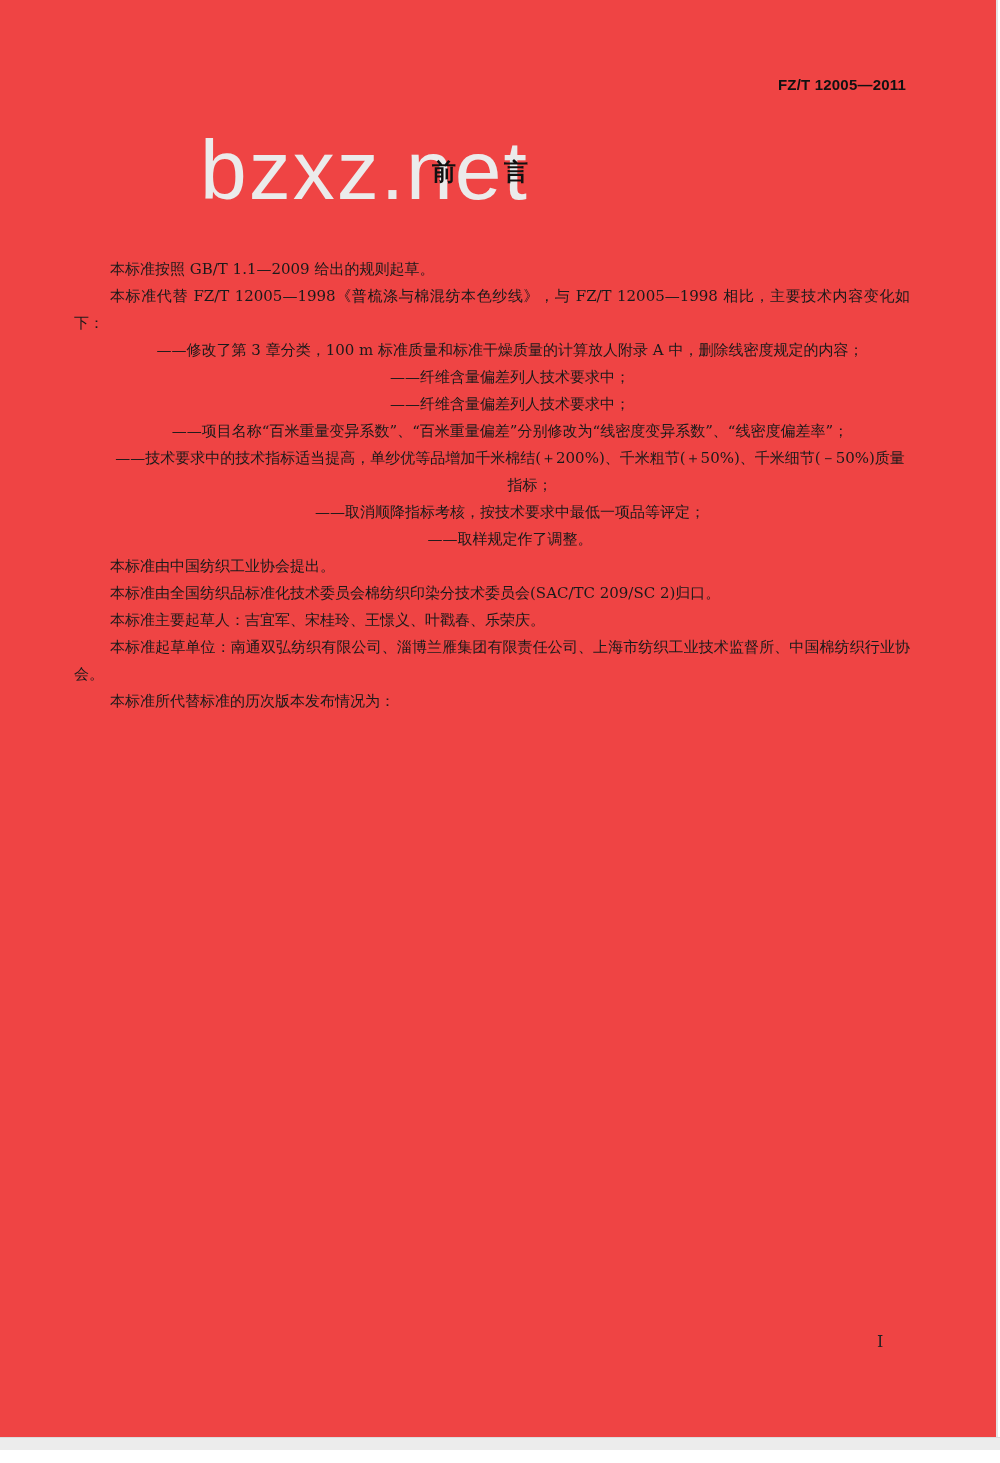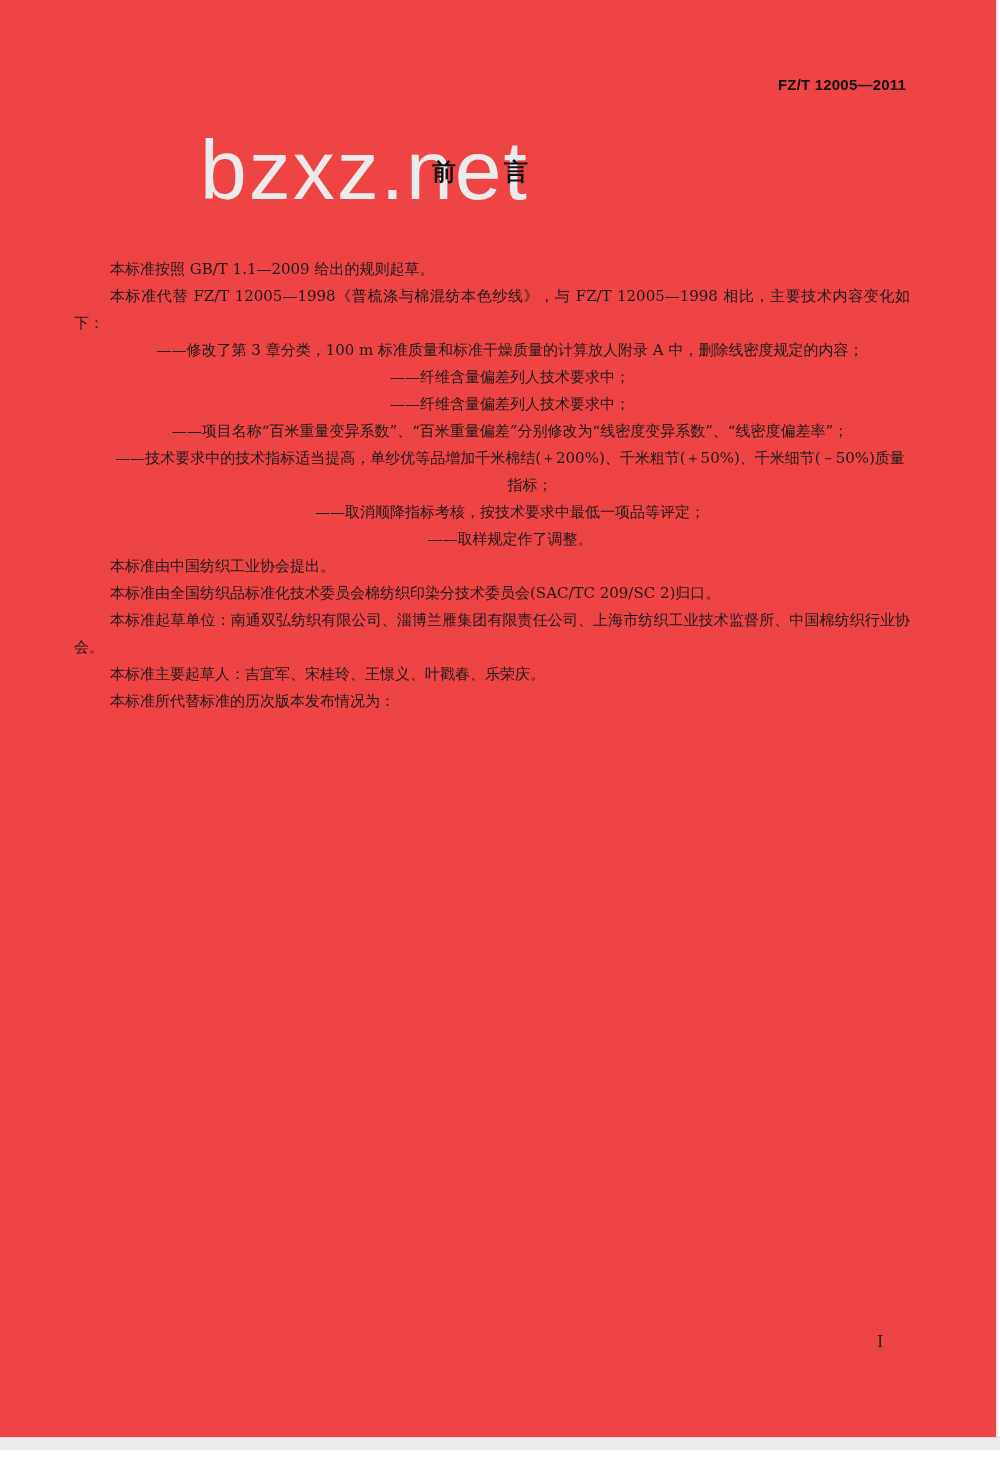--- a/index.html
+++ b/index.html
@@ -64,21 +64,21 @@
     <p class="p indent">本标准代替 FZ/T 12005—1998《普梳涤与棉混纺本色纱线》，与 FZ/T 12005—1998 相比，主要技术内容变化如下：</p>
     <p class="dash">——修改了第 3 章分类，100 m 标准质量和标准干燥质量的计算放人附录 A 中，删除线密度规定的内容；</p>
     <p class="dash">——纤维含量偏差列人技术要求中；</p>
     <p class="dash">——纤维含量偏差列人技术要求中；</p>
     <p class="dash">——项目名称“百米重量变异系数”、“百米重量偏差”分别修改为“线密度变异系数”、“线密度偏差率”；</p>
     <p class="dash">——技术要求中的技术指标适当提高，单纱优等品增加千米棉结(＋200%)、千米粗节(＋50%)、千米细节(－50%)质量指标；</p>
     <p class="dash">——取消顺降指标考核，按技术要求中最低一项品等评定；</p>
     <p class="dash">——取样规定作了调整。</p>
     <p class="p indent">本标准由中国纺织工业协会提出。</p>
     <p class="p indent">本标准由全国纺织品标准化技术委员会棉纺织印染分技术委员会(SAC/TC 209/SC 2)归口。</p>
+    <p class="p indent">本标准主要起草人：吉宜军、宋桂玲、王憬义、叶戳春、乐荣庆。</p>
     <p class="p indent">本标准起草单位：南通双弘纺织有限公司、淄博兰雁集团有限责任公司、上海市纺织工业技术监督所、中国棉纺织行业协会。</p>
-    <p class="p indent">本标准主要起草人：吉宜军、宋桂玲、王憬义、叶戳春、乐荣庆。</p>
     <p class="p indent">本标准所代替标准的历次版本发布情况为：</p>
   </div>
 
   <div class="footer-page">I</div>
 </div>
 <div class="bottom-band"></div>
 <div class="below"></div>
 
 </body></html>

